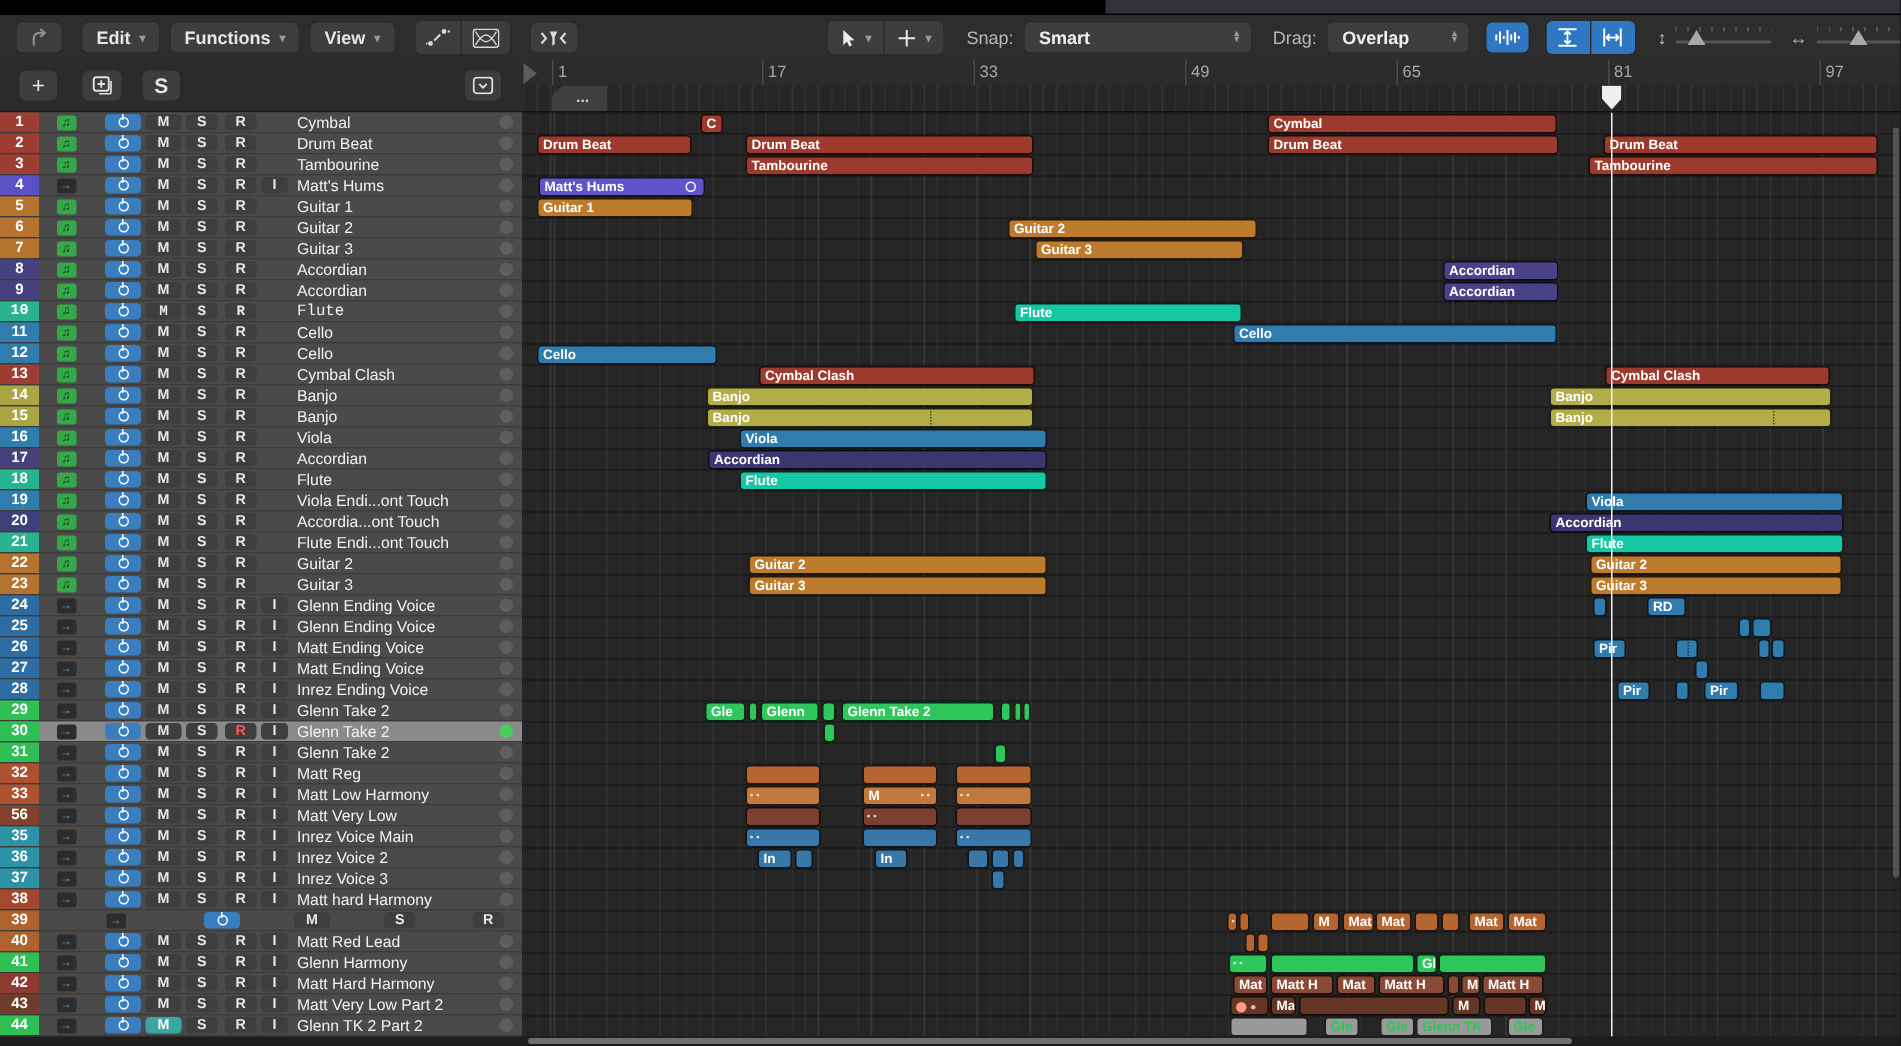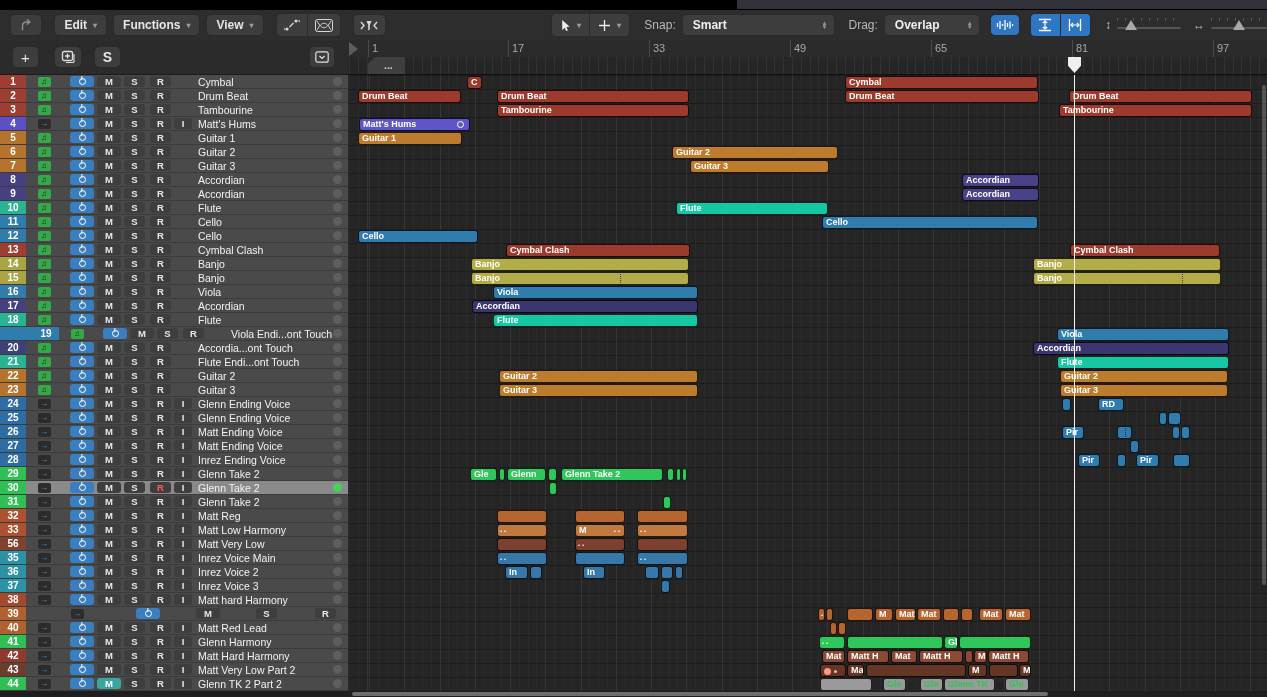--- a/index.html
+++ b/index.html
@@ -370,21 +370,21 @@
           <div class="tbtn tb-pwr">
             <span class="pwr"></span>
           </div>
           <div class="tbtn tb-m">M</div>
           <div class="tbtn tb-s">S</div>
           <div class="tbtn tb-r">R</div>
           <div class="tbtn tb-i off">I</div>
           <div class="tname">Accordian</div>
           <div class="tdot"></div>
         </div>
-        <div class="trow" style="top: 126px;">
+        <div class="trow" style="top: 126px; font-family: Liberation Mono, monospace;">
           <div class="tnum" style="background: rgb(42, 179, 146);">10</div>
           <div class="ticon">
             <div class="ic-note">♫</div>
           </div>
           <div class="tbtn tb-pwr">
             <span class="pwr"></span>
           </div>
           <div class="tbtn tb-m">M</div>
           <div class="tbtn tb-s">S</div>
           <div class="tbtn tb-r">R</div>
@@ -506,21 +506,21 @@
             <span class="pwr"></span>
           </div>
           <div class="tbtn tb-m">M</div>
           <div class="tbtn tb-s">S</div>
           <div class="tbtn tb-r">R</div>
           <div class="tbtn tb-i off">I</div>
           <div class="tname">Flute</div>
           <div class="tdot"></div>
         </div>
         <div class="trow" style="top: 252px;">
-          <div class="tnum" style="background: rgb(47, 124, 173); padding-left: 33px;">19</div>
+          <div class="tnum" style="background: rgb(47, 124, 173);">19</div>
           <div class="ticon">
             <div class="ic-note">♫</div>
           </div>
           <div class="tbtn tb-pwr">
             <span class="pwr"></span>
           </div>
           <div class="tbtn tb-m">M</div>
           <div class="tbtn tb-s">S</div>
           <div class="tbtn tb-r">R</div>
           <div class="tbtn tb-i off">I</div>

